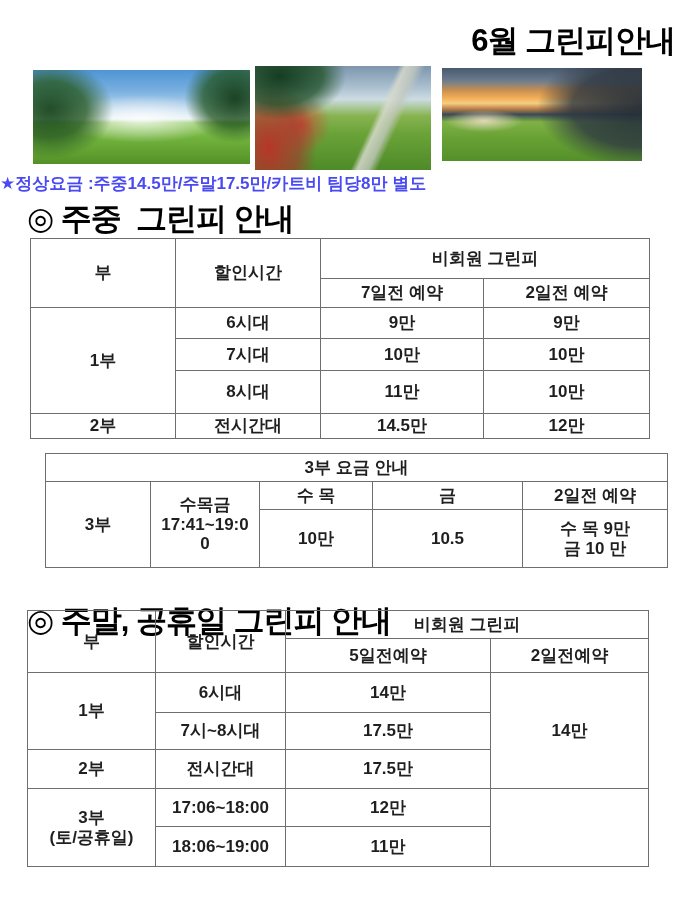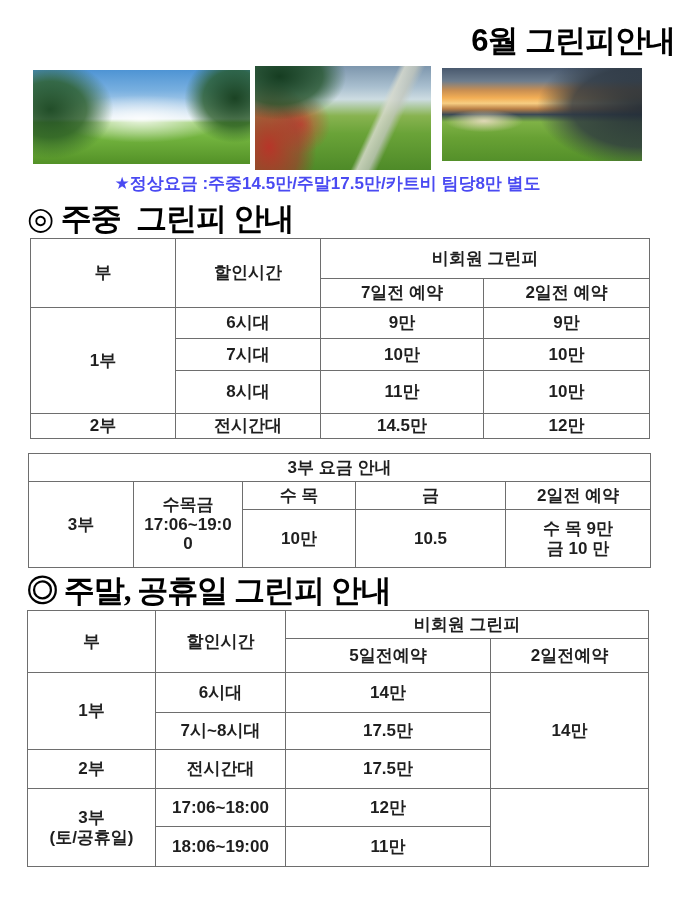--- a/index.html
+++ b/index.html
@@ -38,49 +38,49 @@
   .photo3{
     left:442px;top:68px;width:200px;height:93px;
     background-image:
       radial-gradient(ellipse 140px 80px at 100% 42%, rgba(35,45,55,0.95) 0%, rgba(45,55,65,0.8) 50%, rgba(45,55,65,0) 75%),
       radial-gradient(ellipse 56px 16px at 21% 57%, rgba(228,218,188,0.95) 0%, rgba(228,218,188,0) 70%),
       linear-gradient(180deg,#49596e 0%,#6d7d8e 14%,#c98f52 24%,#f2ae55 32%,#f7cd82 38%,#b97f46 44%,#3c4a56 50%,#7fb246 58%,#68a134 75%,#54902a 100%);
   }
 
   
   .notice{
-    left:0;top:172px;width:655px;text-align:center;
+    left:0;top:172px;width:655px;
     font-size:17px;font-weight:600;color:#4a4af2;
   }
 
   
   .section-heading{
     font-size:31px;font-weight:bold;color:#000;letter-spacing:-1px;white-space:pre;
   }
   .heading1{left:27px;top:198px;}
-  .heading2{left:27px;top:570px;font-family:Liberation Serif, serif;}
+  .heading2{left:27px;top:600px;}
 
   
   table{border-collapse:collapse;table-layout:fixed;position:absolute;}
   td{
     border:1px solid #6e6e6e;text-align:center;vertical-align:middle;
     font-weight:bold;font-size:17px;color:#1f1f1f;padding:0;line-height:1.15;
     overflow:hidden;
   }
   .pre{white-space:pre-line;}
 
   .t1{left:30px;top:238px;width:619px;}
   .t1 tr:nth-child(1){height:40px;}
   .t1 tr:nth-child(2){height:29px;}
   .t1 tr:nth-child(3){height:31px;}
   .t1 tr:nth-child(4){height:32px;margin-top:36px;}
   .t1 tr:nth-child(5){height:43px;}
   .t1 tr:nth-child(6){height:25px;}
 
-  .t2{left:28px;top:453px;width:622px;}
+  .t2{left:45px;top:453px;width:622px;}
   .t2 tr:nth-child(1){height:28px;}
   .t2 tr:nth-child(2){height:28px;}
   .t2 tr:nth-child(3){height:58px;}
 
   .t3{left:27px;top:610px;width:621px;}
   .t3 tr:nth-child(1){height:28px;}
   .t3 tr:nth-child(2){height:34px;}
   .t3 tr:nth-child(3){height:40px;}
   .t3 tr:nth-child(4){height:37px;}
   .t3 tr:nth-child(5){height:39px;}
@@ -152,21 +152,21 @@
       <col style="width:150px">
       <col style="width:145px">
     </colgroup>
   <tbody>
       <tr>
     <td colspan="5">3부 요금 안내</td>
   </tr>
   <tr>
     <td rowspan="2">3부</td>
     <td rowspan="2" class="pre">수목금
-17:06~19:0
+17:41~19:0
 0</td>
     <td>수 목</td>
     <td>금</td>
     <td>2일전 예약</td>
   </tr>
   <tr>
     <td>10만</td>
     <td>10.5</td>
     <td class="pre">수 목 9만
 금 10 만</td>

